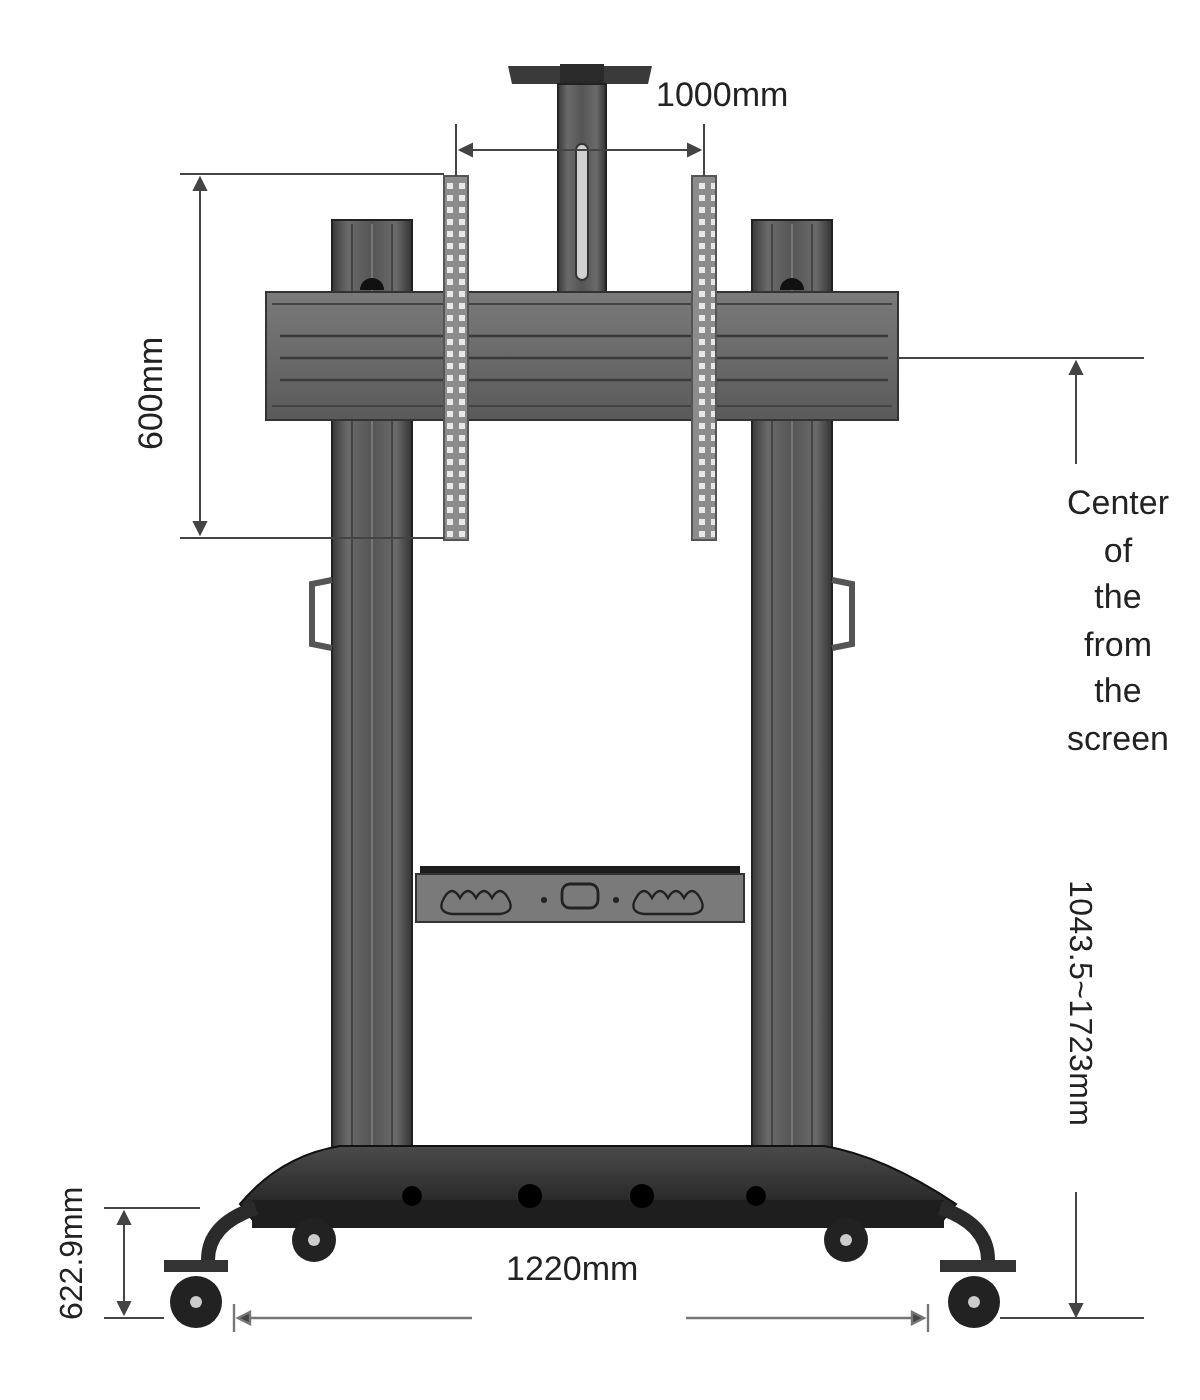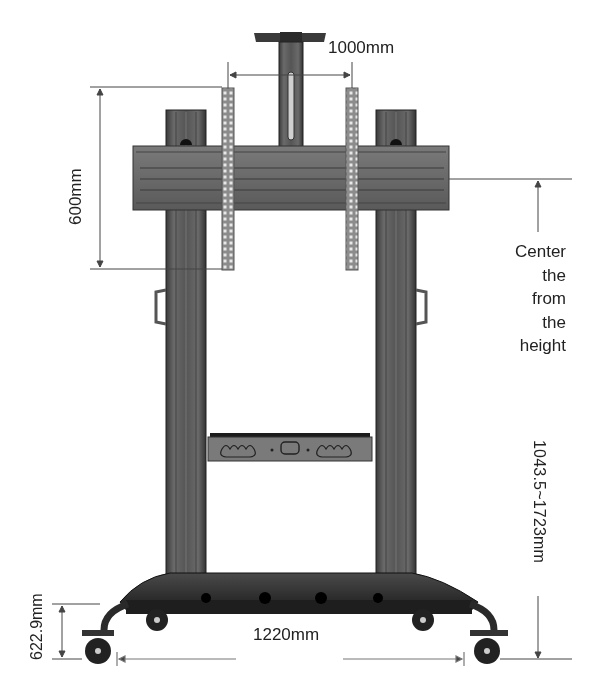--- a/index.html
+++ b/index.html
@@ -1,21 +1,21 @@
 <!DOCTYPE html>
 <html><head>
   <meta charset="utf-8">
   <style>
     html, body { margin: 0; padding: 0; background: #ffffff; }
     body { width: 600px; height: 700px; overflow: hidden; position: relative; font-family: "Liberation Sans", sans-serif; }
     #stage { position: absolute; left: 0; top: 0; width: 600px; height: 504px; }
     .dim-text { position: absolute; color: #222; font-family: "Liberation Sans", sans-serif; white-space: nowrap; }
     .dim-1000 { left: 328px; top: 38px; font-size: 17px; }
     .dim-600 { left: 66px; top: 225px; font-size: 17px; transform: rotate(-90deg); transform-origin: left top; }
-    .dim-center { left: 488px; top: 240px; width: 78px; font-size: 17px; line-height: 23.5px; text-align: right; white-space: normal; }
+    .dim-center { left: 520px; top: 240px; width: 78px; font-size: 17px; line-height: 23.5px; text-align: center; white-space: normal; }
     .dim-center span { display: block; }
     .dim-range { left: 548px; top: 440px; font-size: 16px; transform: rotate(90deg); transform-origin: left top; letter-spacing: 0.2px; }
     .dim-622 { left: 28px; top: 660px; font-size: 16px; transform: rotate(-90deg); transform-origin: left top; }
     .dim-1220 { left: 253px; top: 625px; font-size: 17px; }
   </style>
 </head>
 <body>
 
 <div id="stage">
   <svg width="600" height="700" viewBox="0 0 600 700" xmlns="http://www.w3.org/2000/svg">
@@ -167,21 +167,22 @@
       <line x1="343" y1="659" x2="462" y2="659"></line>
       <path d="M119 659 l6 -3 l0 6 z"></path>
       <path d="M462 659 l-6 -3 l0 6 z"></path>
     </g>
   </svg>
 
   <div class="dim-text dim-1000">1000mm</div>
   <div class="dim-text dim-600">600mm</div>
   <div class="dim-text dim-center">
     <span>Center</span>
+    <span>of</span>
     <span>the</span>
     <span>from</span>
     <span>the</span>
-    <span>height</span>
+    <span>screen</span>
   </div>
   <div class="dim-text dim-range">1043.5~1723mm</div>
   <div class="dim-text dim-622">622.9mm</div>
   <div class="dim-text dim-1220">1220mm</div>
 </div>
 
 </body></html>

